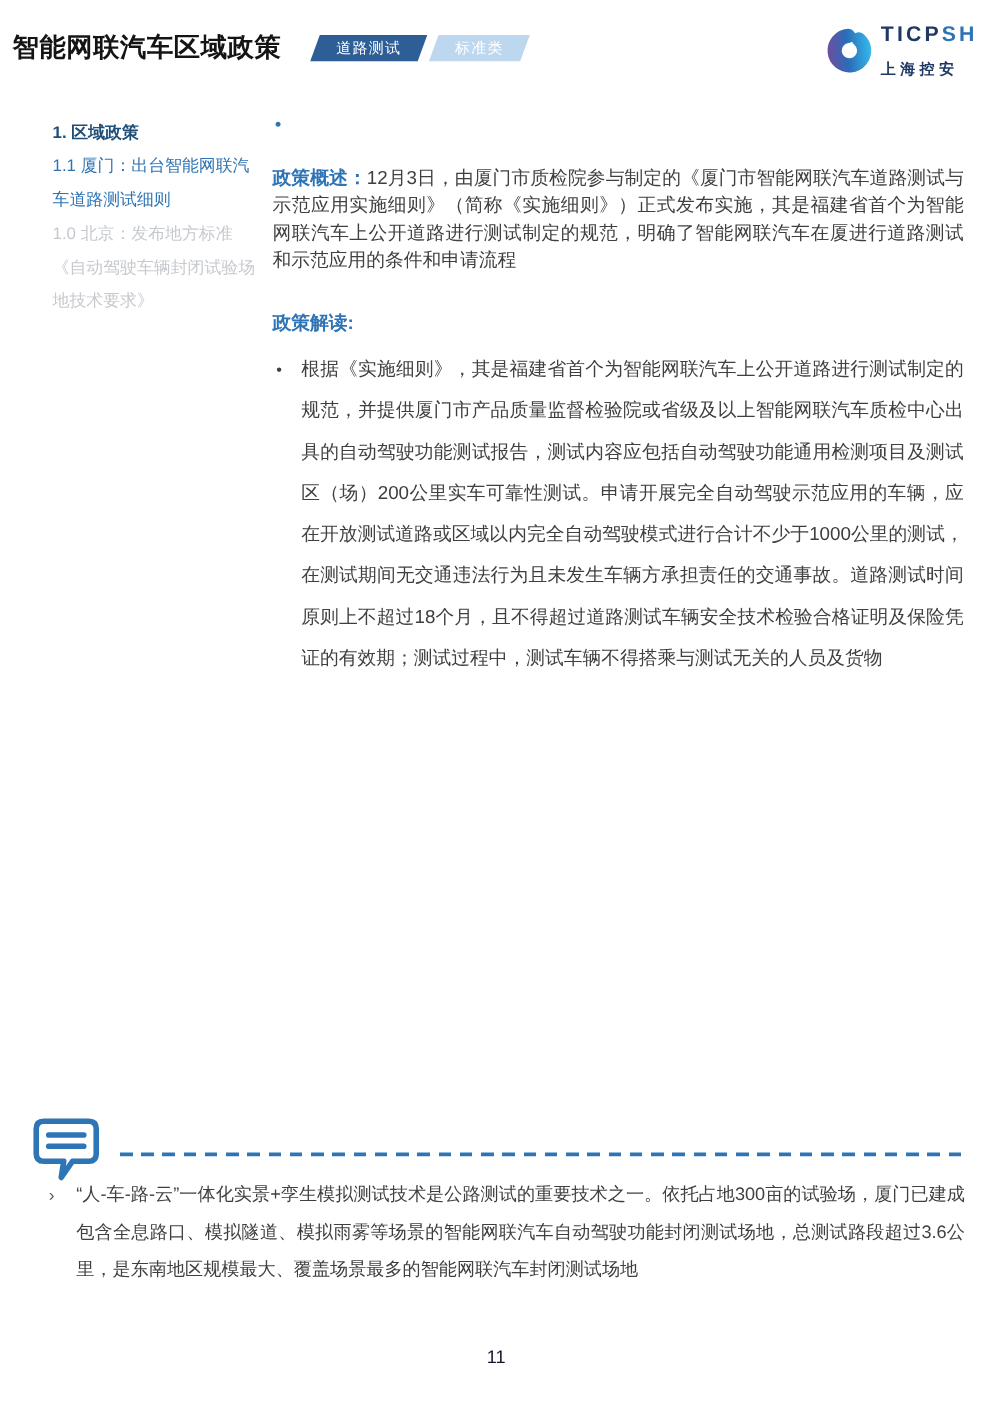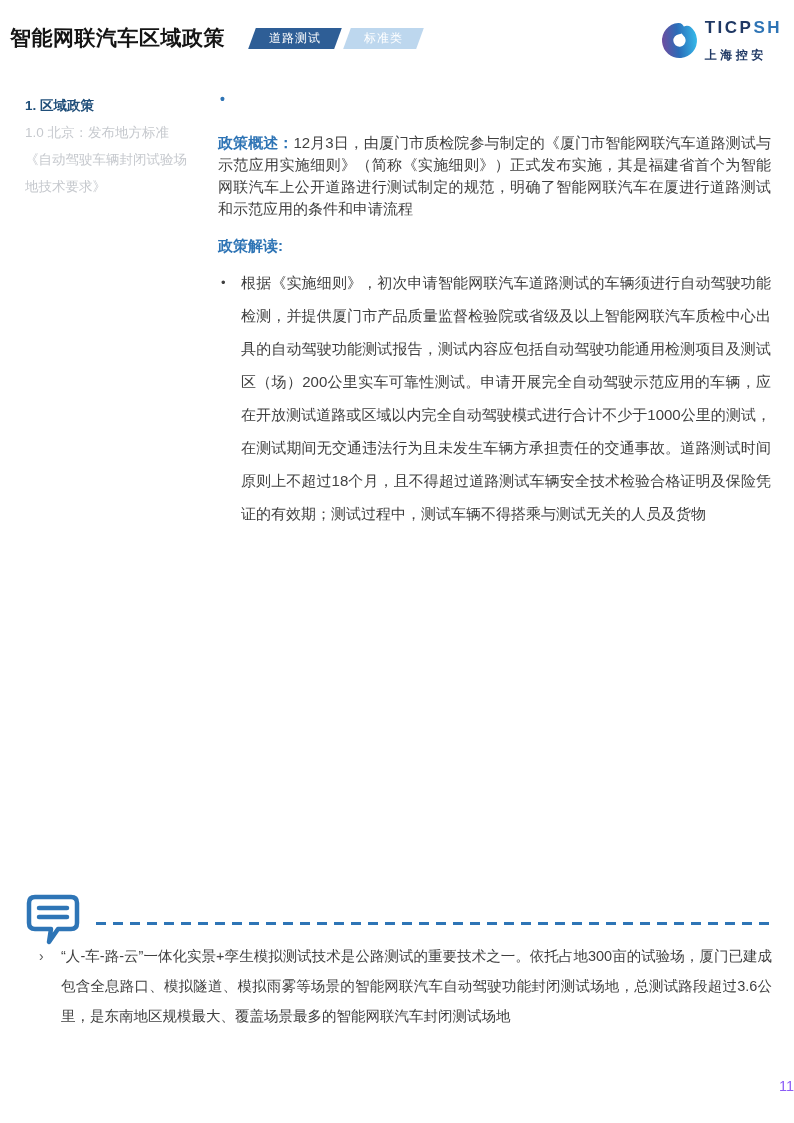--- a/index.html
+++ b/index.html
@@ -33,21 +33,21 @@
 
   .logo { position: absolute; right: 12px; top: 19px; display: flex; align-items: center; gap: 7px; }
   .logo-swirl { width: 37px; height: 37px; }
   .logo-text { display: flex; flex-direction: column; line-height: 1.05; }
   .logo-brand { font-size: 17px; font-weight: 700; letter-spacing: 2.5px; color: #1f3864; }
   .logo-brand .accent { color: #2e74b5; }
   .logo-sub { font-size: 12px; font-weight: 700; letter-spacing: 3.5px; color: #1f3864; margin-top: 12px; }
 
   
   .sidebar {
-    position: absolute; left: 25px; top: 92px; width: 170px;
+    position: absolute; left: 42px; top: 92px; width: 170px;
     font-size: 13.5px; line-height: 27px;
   }
   .side-item { margin: 0; }
   .side-item.section  { color: #1f4e79; font-weight: 700; }
   .side-item.active   { color: #2e74b5; font-weight: 400; }
   .side-item.inactive { color: #c6c9ce; font-weight: 400; }
   .side-item { cursor: default; }
 
   
   .main-col { position: absolute; left: 218px; top: 86px; width: 553px; }
@@ -58,21 +58,21 @@
     line-height: 26px;
   }
   .article-heading .h-bullet { font-size: 14px; margin-right: 22px; margin-left: 2px; }
   .para {
     margin-top: 20px;
     font-size: 15px; line-height: 22px; color: #3f3f3f;
     text-align: justify;
   }
   .inline-label { color: #2e74b5; font-weight: 700; }
   .interpret-label {
-    margin-top: 15px;
+    margin-top: 28px;
     font-size: 15px; font-weight: 700; color: #2e74b5;
     line-height: 22px;
   }
   .bullet-item {
     position: relative;
     margin-top: 9px;
     padding-left: 23px;
     font-size: 15px; line-height: 33px; color: #3f3f3f;
     text-align: justify;
   }
@@ -93,21 +93,21 @@
     font-size: 14.5px; line-height: 30px; color: #3f3f3f;
     text-align: justify;
   }
   .footnote .note-marker {
     position: absolute; left: 1px; top: 0;
     color: #595959; font-size: 14px;
   }
 
   .page-number {
     position: absolute; left: 0; right: 0; top: 1078px;
-    text-align: right; font-size: 14.5px; color: #8b5cf6;
+    text-align: center; font-size: 14.5px; color: #0f172a;
   }
 </style>
 </head>
 <body>
 
 <div class="page">
 
   <div class="doc-title">智能网联汽车区域政策</div>
 
   <div class="tags">
@@ -131,37 +131,38 @@
       <circle cx="18" cy="18" r="11.5" fill="none" stroke="url(#swirlGrad)" stroke-width="11" stroke-linecap="round" stroke-dasharray="63 10" transform="rotate(-50 18 18)"></circle>
     </svg>
     <div class="logo-text">
       <div class="logo-brand"><span>TICP</span><span class="accent">SH</span></div>
       <div class="logo-sub">上海控安</div>
     </div>
   </div>
 
   <nav class="sidebar">
     <div class="side-item section">1. 区域政策</div>
+    <div class="side-item active">1.1 厦门：出台智能网联汽车道路测试细则</div>
     <div class="side-item inactive">1.0 北京：发布地方标准《自动驾驶车辆封闭试验场地技术要求》</div>
   </nav>
 
   <main class="main-col">
     <div class="article-heading">
       <span class="h-bullet">•</span>
     </div>
 
     <p class="para">
       <span class="inline-label">政策概述：</span><span>12月3日，由厦门市质检院参与制定的《厦门市智能网联汽车道路测试与示范应用实施细则》（简称《实施细则》）正式发布实施，其是福建省首个为智能网联汽车上公开道路进行测试制定的规范，明确了智能网联汽车在厦进行道路测试和示范应用的条件和申请流程</span>
     </p>
 
     <div class="interpret-label">政策解读:</div>
 
     <div class="bullet-item">
       <span class="dot">•</span>
-      <span>根据《实施细则》，初次申请智能网联汽车道路测试的车辆须进行自动驾驶功能检测，并提供厦门市产品质量监督检验院或省级及以上智能网联汽车质检中心出具的自动驾驶功能测试报告，测试内容应包括自动驾驶功能通用检测项目及测试区（场）200公里实车可靠性测试。申请开展完全自动驾驶示范应用的车辆，应在开放测试道路或区域以内完全自动驾驶模式进行合计不少于1000公里的测试，在测试期间无交通违法行为且未发生车辆方承担责任的交通事故。道路测试时间原则上不超过18个月，且不得超过道路测试车辆安全技术检验合格证明及保险凭证的有效期；测试过程中，测试车辆不得搭乘与测试无关的人员及货物</span>
+      <span>根据《实施细则》，其是福建省首个为智能网联汽车上公开道路进行测试制定的规范，并提供厦门市产品质量监督检验院或省级及以上智能网联汽车质检中心出具的自动驾驶功能测试报告，测试内容应包括自动驾驶功能通用检测项目及测试区（场）200公里实车可靠性测试。申请开展完全自动驾驶示范应用的车辆，应在开放测试道路或区域以内完全自动驾驶模式进行合计不少于1000公里的测试，在测试期间无交通违法行为且未发生车辆方承担责任的交通事故。道路测试时间原则上不超过18个月，且不得超过道路测试车辆安全技术检验合格证明及保险凭证的有效期；测试过程中，测试车辆不得搭乘与测试无关的人员及货物</span>
     </div>
   </main>
 
   <svg class="note-icon" viewBox="0 0 58 56">
     <path d="M11 4 H47 Q53 4 53 10 V30 Q53 36 47 36 H34 L25 49 L27 36 H11 Q5 36 5 30 V10 Q5 4 11 4 Z" fill="none" stroke="#2e75b6" stroke-width="4.5" stroke-linejoin="round"></path>
     <line x1="15" y1="15" x2="43" y2="15" stroke="#2e75b6" stroke-width="4.5" stroke-linecap="round"></line>
     <line x1="15" y1="24" x2="43" y2="24" stroke="#2e75b6" stroke-width="4.5" stroke-linecap="round"></line>
   </svg>
   <div class="dashed-rule"></div>
 

